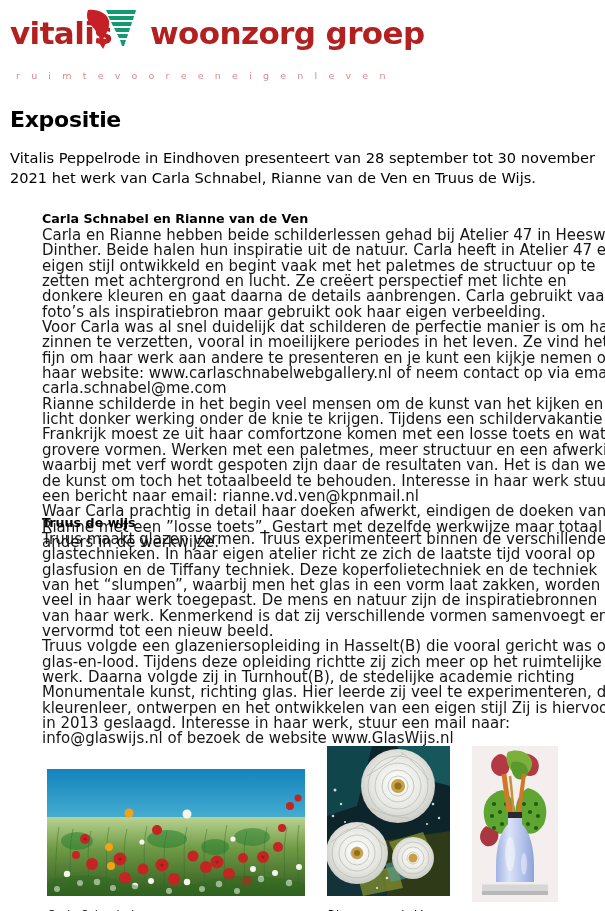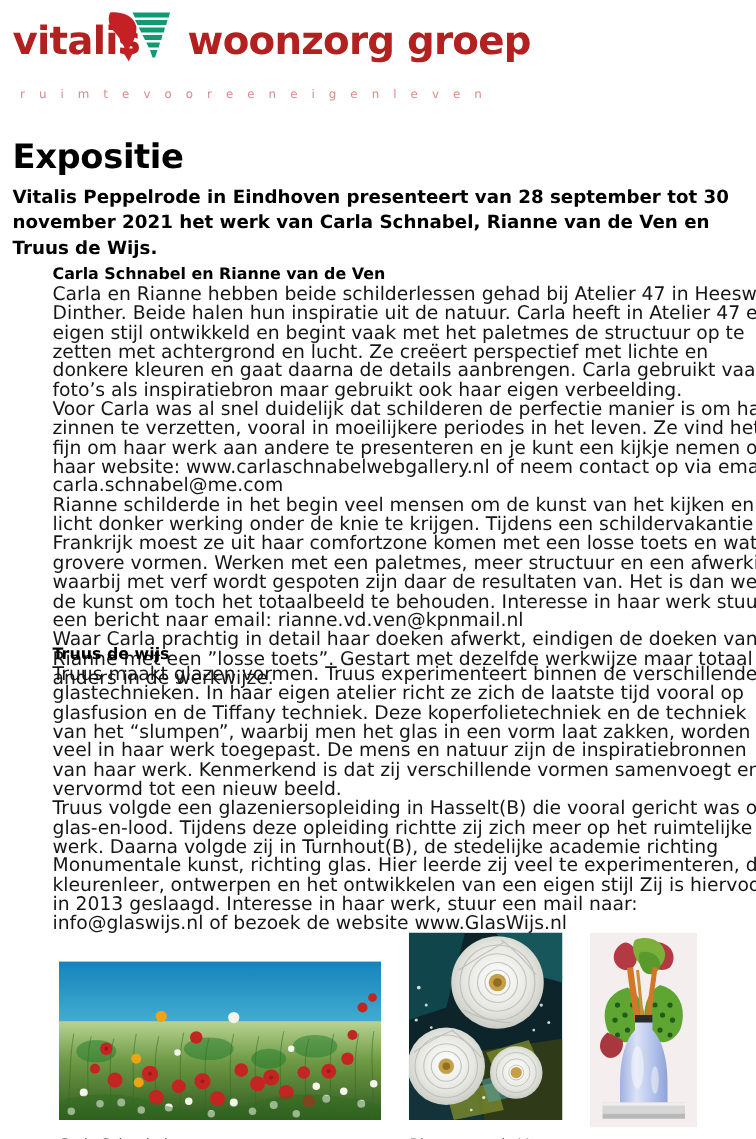--- a/index.html
+++ b/index.html
@@ -55,32 +55,32 @@
     letter-spacing: 4.1px;
     white-space: nowrap;
     margin-top: 13px;
   }
 
   
   .page-title {
     position: absolute;
     left: 10px;
     top: 92px;
-    font-size: 27px;
+    font-size: 22px;
     font-weight: bold;
     letter-spacing: -0.3px;
     color: #000;
   }
   .lead {
     position: absolute;
     left: 10px;
     top: 133px;
     width: 586px;
     font-size: 14.6px;
-    font-weight: bold;
+    font-weight: normal;
     line-height: 20.5px;
     color: #000;
   }
   .section {
     position: absolute;
     left: 10px;
     width: 586px;
     margin-left: 32px;
   }
   .section-heading {

